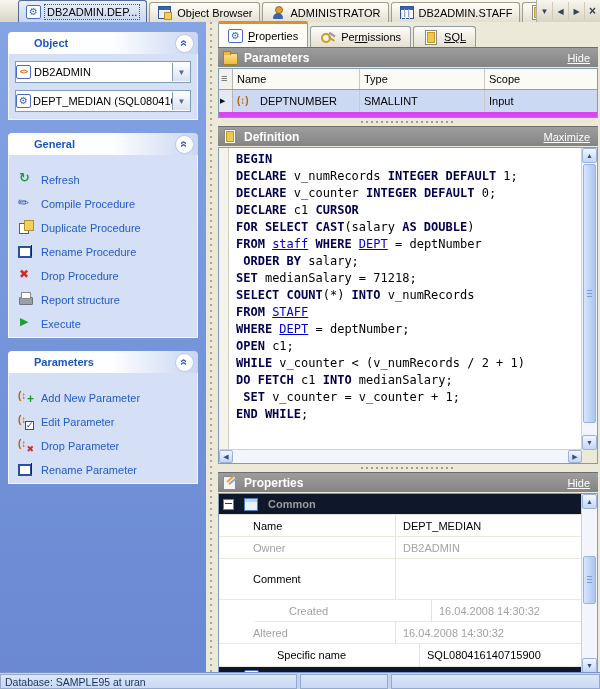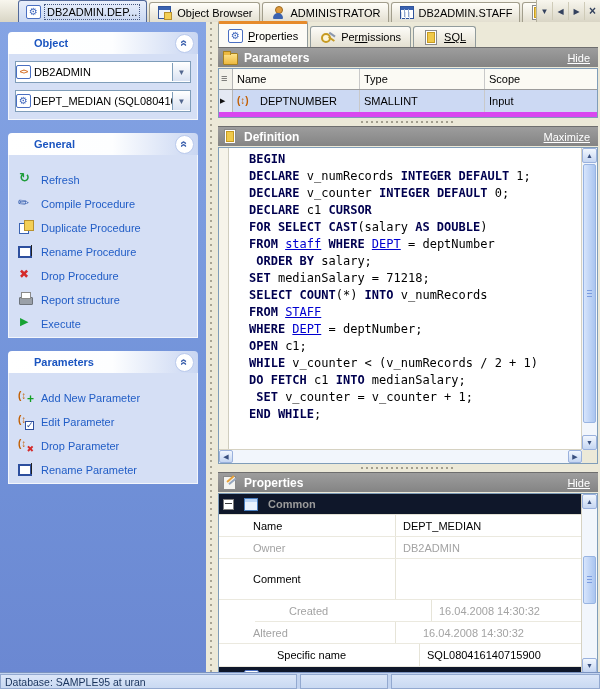--- a/index.html
+++ b/index.html
@@ -86,21 +86,21 @@
   .hsplit{height:8px;flex:none;background:#ece9d8;position:relative;cursor:row-resize}
   .hsplit::before{content:"";position:absolute;left:50%;top:2px;width:96px;height:4px;margin-left:-48px;
                   background-image:radial-gradient(circle at 2px 2px,#a39f8e 1px,transparent 1.3px);
                   background-size:5px 4px}
 
   
   .sec-def{flex:1 1 auto;min-height:0}
   .codebox{position:relative;flex:1;background:#fff;border:1px solid #7f9db9;margin-top:1px;overflow:hidden}
   .gutter{position:absolute;left:0;top:0;bottom:13px;width:9px;background:#f6f4ea;border-right:1px solid #cfcdbf}
   .code{position:absolute;left:10px;top:0;right:15px;bottom:13px;overflow:hidden;
-        padding:3px 2px 0 20px;font-family:"DejaVu Sans Mono","Liberation Mono",monospace;
+        padding:3px 2px 0 7px;font-family:"DejaVu Sans Mono","Liberation Mono",monospace;
         font-size:12px;line-height:17px;white-space:pre}
   .kw{font-weight:bold;color:#00004f}
   .pl{color:#000}
   .lnk{color:#0000d0;text-decoration:underline;cursor:pointer}
 
   
   .sbv{position:absolute;top:0;right:0;width:15px;background:#f2f6fc;border-left:1px solid #d6d2c2}
   .sbv.def{bottom:13px}
   .sbh{position:absolute;left:0;right:15px;bottom:0;height:13px;background:#f2f6fc;border-top:1px solid #d6d2c2;
        display:flex;justify-content:space-between}
@@ -423,21 +423,21 @@
               <div class="vvalue muted">DB2ADMIN</div>
             </div>
             <div class="vrow" style="height: 40px;">
               <div class="vlabel">Comment</div>
               <div class="vvalue"></div>
             </div>
             <div class="vrow" style="height: 21px; margin-left: 36px;">
               <div class="vlabel muted">Created</div>
               <div class="vvalue muted">16.04.2008 14:30:32</div>
             </div>
-            <div class="vrow" style="height: 21px; gap: 20px;">
+            <div class="vrow" style="height: 21px;">
               <div class="vlabel muted">Altered</div>
               <div class="vvalue muted">16.04.2008 14:30:32</div>
             </div>
             <div class="vrow" style="height: 22px; padding-left: 24px;">
               <div class="vlabel">Specific name</div>
               <div class="vvalue">SQL080416140715900</div>
             </div>
             <div class="group-row">
               <span class="minus-box"></span>
               <span class="icon gear-icon"></span>

